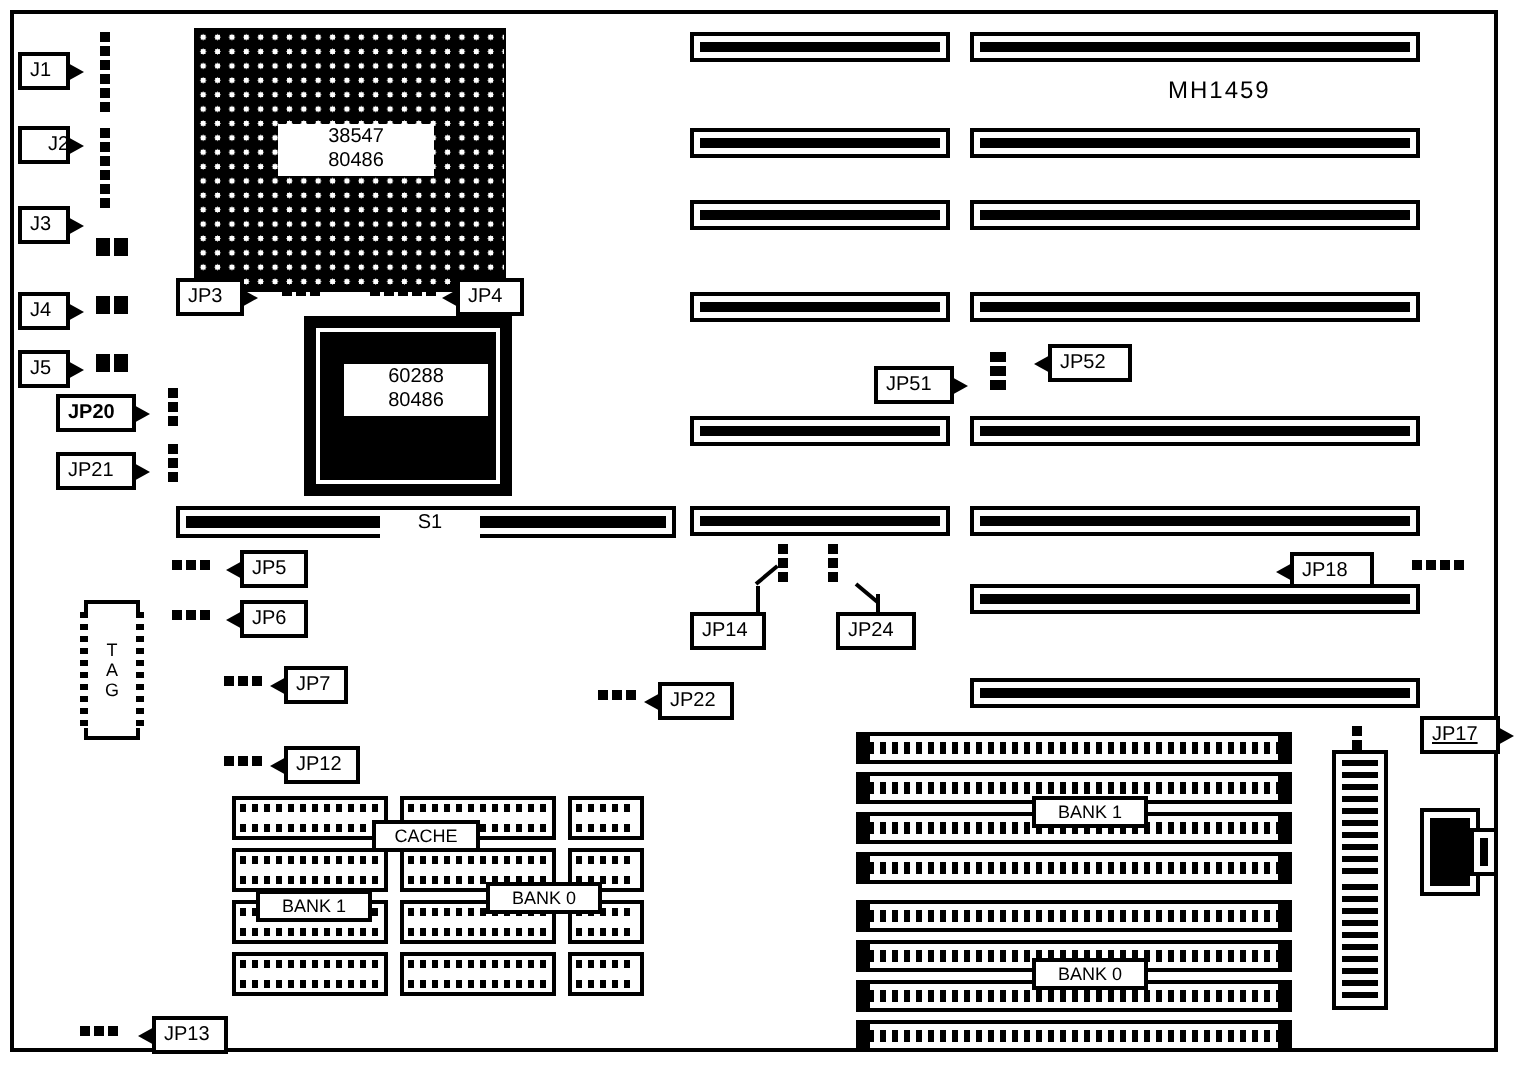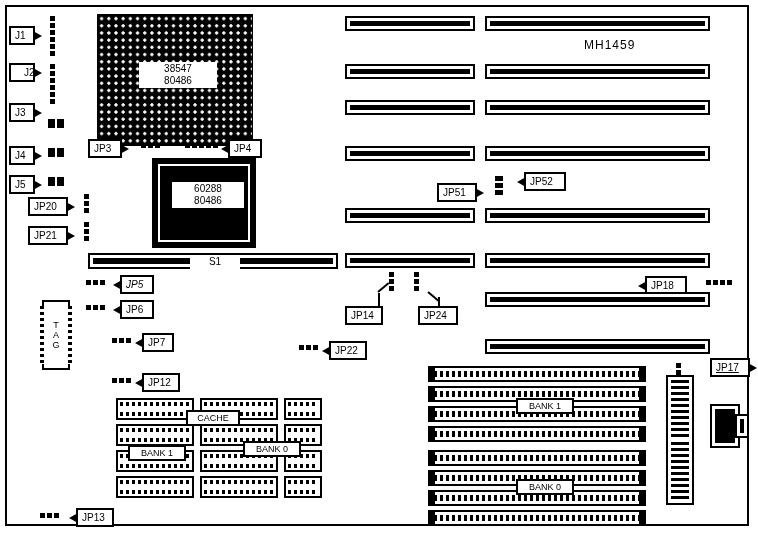--- a/index.html
+++ b/index.html
@@ -235,21 +235,21 @@
     <i style="width:7px;height:9px;"></i>
       <i style="width:7px;height:9px;"></i>
   </div>
   <div class="callout notch-right" style="left:9px;top:175px;width:26px;">J5</div>
 
   <div class="pins vert" style="left:84px;top:194px;">
     <i></i>
       <i></i>
       <i></i>
   </div>
-  <div class="callout notch-right" style="left:28px;top:197px;width:40px;">JP20</div>
+  <div class="callout notch-right" style="left:28px;top:197px;width:40px;font-weight:bold;">JP20</div>
 
   <div class="pins vert" style="left:84px;top:222px;">
     <i></i>
       <i></i>
       <i></i>
   </div>
   <div class="callout notch-right" style="left:28px;top:226px;width:40px;">JP21</div>
 
   <div class="abs pga" style="left:97px;top:14px;width:156px;height:132px;"></div>
   <div class="chip-label" style="left:139px;top:62px;width:72px;">
@@ -284,21 +284,21 @@
   <div class="abs slot" style="left:88px;top:253px;width:250px;height:16px;">
     <div class="inner"></div>
   </div>
   <div class="chip-label" style="left:190px;top:255px;width:44px;font-size:10px;">S1</div>
 
   <div class="pins" style="left:86px;top:280px;">
     <i></i>
       <i></i>
       <i></i>
   </div>
-  <div class="callout notch-left" style="left:120px;top:275px;width:34px;font-style:italic;">JP5</div>
+  <div class="callout notch-left" style="left:120px;top:275px;width:34px;">JP5</div>
 
   <div class="pins" style="left:86px;top:305px;">
     <i></i>
       <i></i>
       <i></i>
   </div>
   <div class="callout notch-left" style="left:120px;top:300px;width:34px;">JP6</div>
 
   <div class="pins" style="left:112px;top:338px;">
     <i></i>

